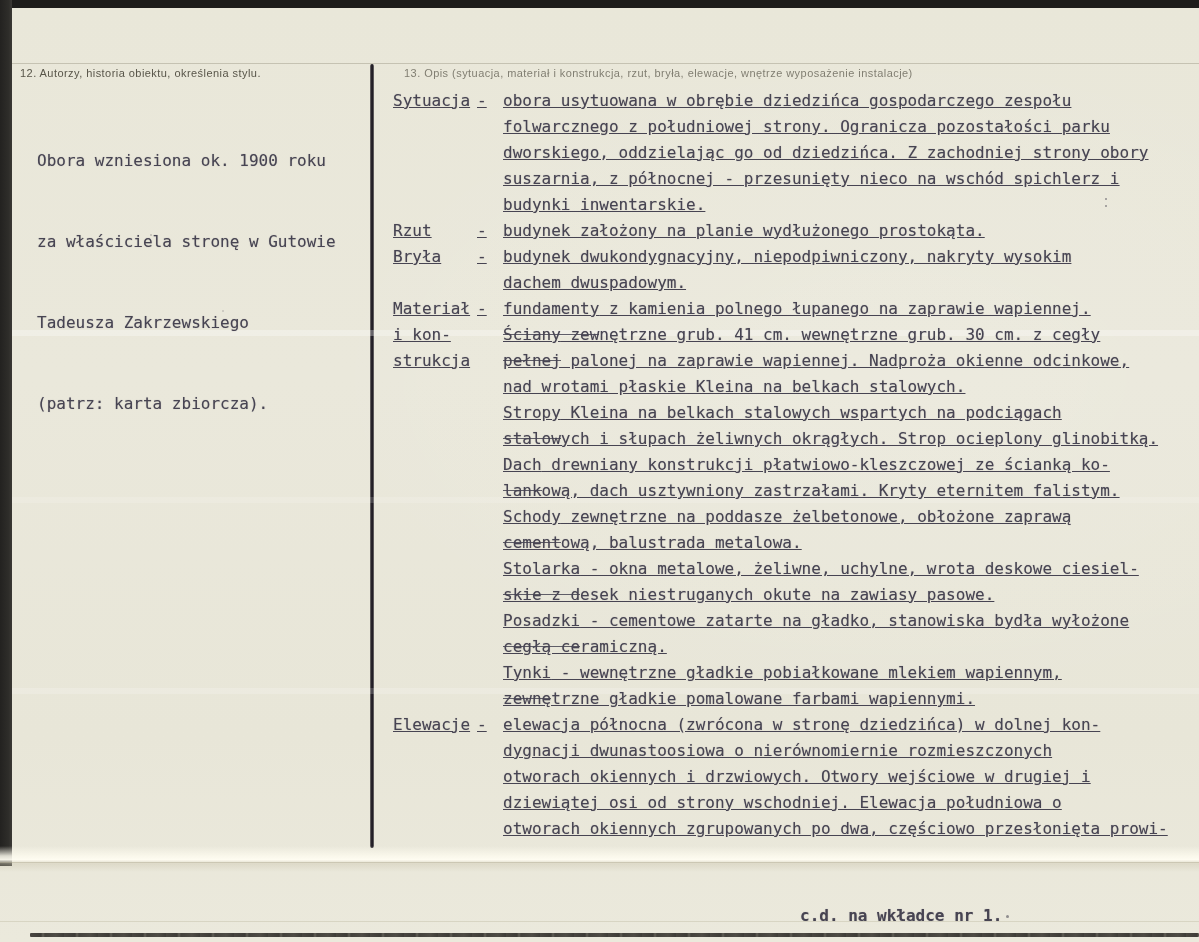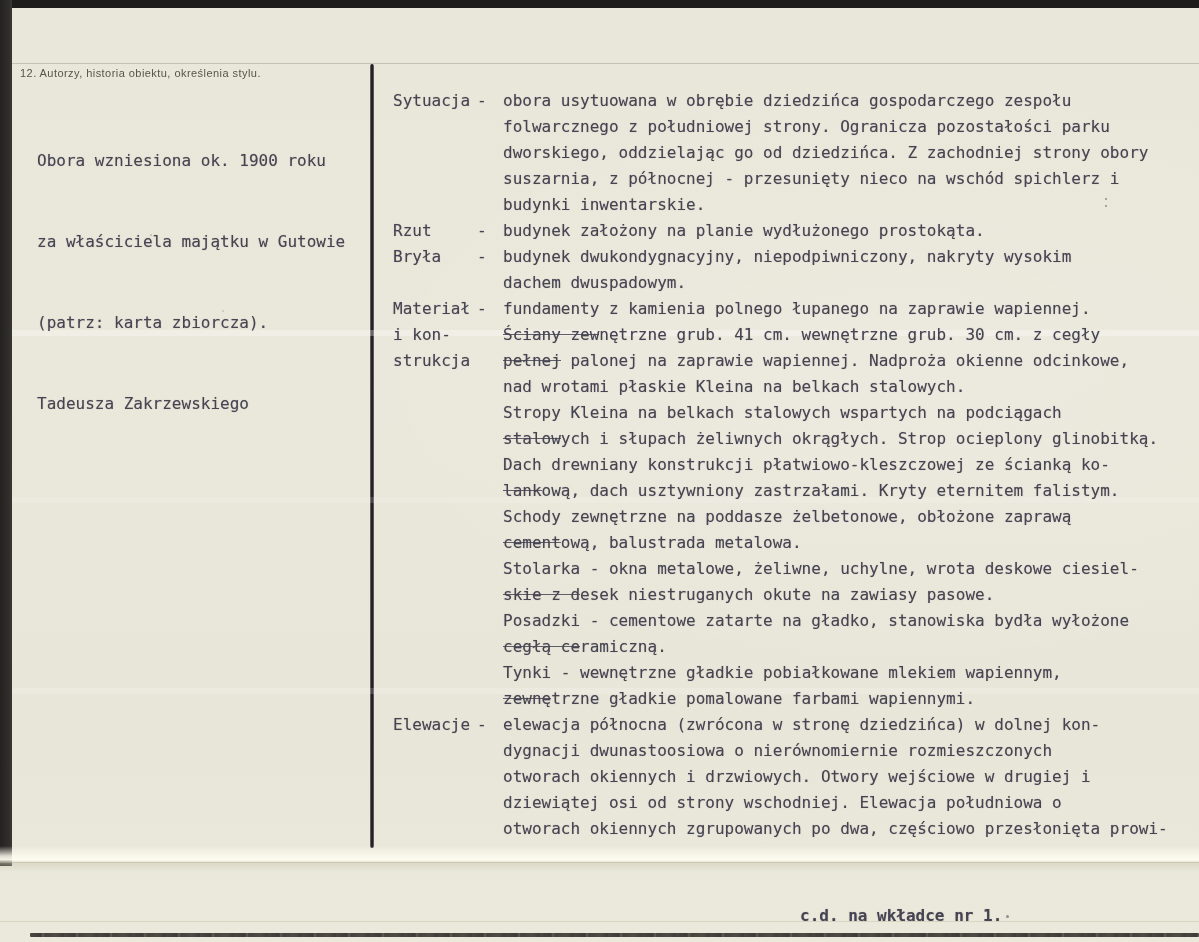--- a/index.html
+++ b/index.html
@@ -37,21 +37,21 @@
   .typed{
     font-size:16px;
     letter-spacing:0px;
     color:#474452;
     text-shadow:0 0 1px rgba(66,62,78,.38);
     white-space:pre;
   }
   
   #col12{position:absolute;left:37px;top:93px;line-height:27px;}
   
-  #col13{position:absolute;left:393px;top:88px;width:802px;line-height:26px;}
+  #col13{position:absolute;left:393px;top:88px;width:802px;line-height:26px;text-decoration:underline;}
   .entry{display:flex;align-items:flex-start;}
   .entry-label{width:84px;flex:0 0 84px;}
   .entry-dash{width:26px;flex:0 0 26px;}
   .entry-body{flex:1 1 auto;}
   .u{border-bottom:1.4px solid rgba(71,68,82,.85);padding-bottom:16px;}
   
   .crease{position:absolute;left:0;top:846px;width:1199px;height:26px;
     background:linear-gradient(180deg,
       rgba(255,255,255,0) 0%,
       rgba(252,250,238,.85) 38%,
@@ -88,25 +88,26 @@
   <div class="header-rule"></div>
   <div class="divider"></div>
 
   <div class="streak" style="top:330px"></div>
   <div class="streak" style="top:497px;opacity:.5"></div>
   <div class="streak" style="top:688px;opacity:.6"></div>
 
   <div id="hdr12" class="smallprint">12. Autorzy, historia obiektu, określenia stylu.</div>
   <div id="col12" class="typed">
     <div>Obora wzniesiona ok. 1900 roku</div>
-    <div>za właściciela majątku w Gutowie</div>
+    <div>za właściciela stronę w Gutowie</div>
+    <div>Tadeusza Zakrzewskiego</div>
     <div>(patrz: karta zbiorcza).</div>
-    <div>Tadeusza Zakrzewskiego</div>
   </div>
 
+  <div id="hdr13" class="smallprint">13. Opis (sytuacja, materiał i konstrukcja, rzut, bryła, elewacje, wnętrze wyposażenie instalacje)</div>
   <div id="col13" class="typed"><div class="entry"><div class="entry-label"><div>Sytuacja</div></div><div class="entry-dash">-</div><div class="entry-body"><div>obora usytuowana w obrębie dziedzińca gospodarczego zespołu</div><div>folwarcznego z południowej strony. Ogranicza pozostałości parku</div><div>dworskiego, oddzielając go od dziedzińca. Z zachodniej strony obory</div><div>suszarnia, z północnej - przesunięty nieco na wschód spichlerz i</div><div>budynki inwentarskie.</div></div></div><div class="entry"><div class="entry-label"><div>Rzut</div></div><div class="entry-dash">-</div><div class="entry-body"><div>budynek założony na planie wydłużonego prostokąta.</div></div></div><div class="entry"><div class="entry-label"><div>Bryła</div></div><div class="entry-dash">-</div><div class="entry-body"><div>budynek dwukondygnacyjny, niepodpiwniczony, nakryty wysokim</div><div>dachem dwuspadowym.</div></div></div><div class="entry"><div class="entry-label"><div>Materiał</div><div>i kon-</div><div>strukcja</div></div><div class="entry-dash">-</div><div class="entry-body"><div><span class="u">fundamenty</span> z kamienia polnego łupanego na zaprawie wapiennej.</div><div><span class="u">Ściany</span> zewnętrzne grub. 41 cm. wewnętrzne grub. 30 cm. z cegły</div><div>pełnej palonej na zaprawie wapiennej. Nadproża okienne odcinkowe,</div><div>nad wrotami płaskie Kleina na belkach stalowych.</div><div><span class="u">Stropy</span> Kleina na belkach stalowych wspartych na podciągach</div><div>stalowych i słupach żeliwnych okrągłych. Strop ocieplony glinobitką.</div><div><span class="u">Dach</span> drewniany konstrukcji płatwiowo-kleszczowej ze ścianką ko-</div><div>lankową, dach usztywniony zastrzałami. Kryty eternitem falistym.</div><div><span class="u">Schody</span> zewnętrzne na poddasze żelbetonowe, obłożone zaprawą</div><div>cementową, balustrada metalowa.</div><div><span class="u">Stolarka</span> - okna metalowe, żeliwne, uchylne, wrota deskowe ciesiel-</div><div>skie z desek niestruganych okute na zawiasy pasowe.</div><div><span class="u">Posadzki</span> - cementowe zatarte na gładko, stanowiska bydła wyłożone</div><div>cegłą ceramiczną.</div><div><span class="u">Tynki</span> - wewnętrzne gładkie pobiałkowane mlekiem wapiennym,</div><div>zewnętrzne gładkie pomalowane farbami wapiennymi.</div></div></div><div class="entry"><div class="entry-label"><div>Elewacje</div></div><div class="entry-dash">-</div><div class="entry-body"><div>elewacja północna (zwrócona w stronę dziedzińca) w dolnej kon-</div><div>dygnacji dwunastoosiowa o nierównomiernie rozmieszczonych</div><div>otworach okiennych i drzwiowych. Otwory wejściowe w drugiej i</div><div>dziewiątej osi od strony wschodniej. Elewacja południowa o</div><div>otworach okiennych zgrupowanych po dwa, częściowo przesłonięta prowi-</div></div></div></div>
 
   <div class="crease"></div>
   <div class="crease-line"></div>
   <div class="faint-line-bottom"></div>
 
   <div id="footer-note" class="typed">c.d. na wkładce nr 1.</div>
 
   <div class="bottom-rule"></div>
 

